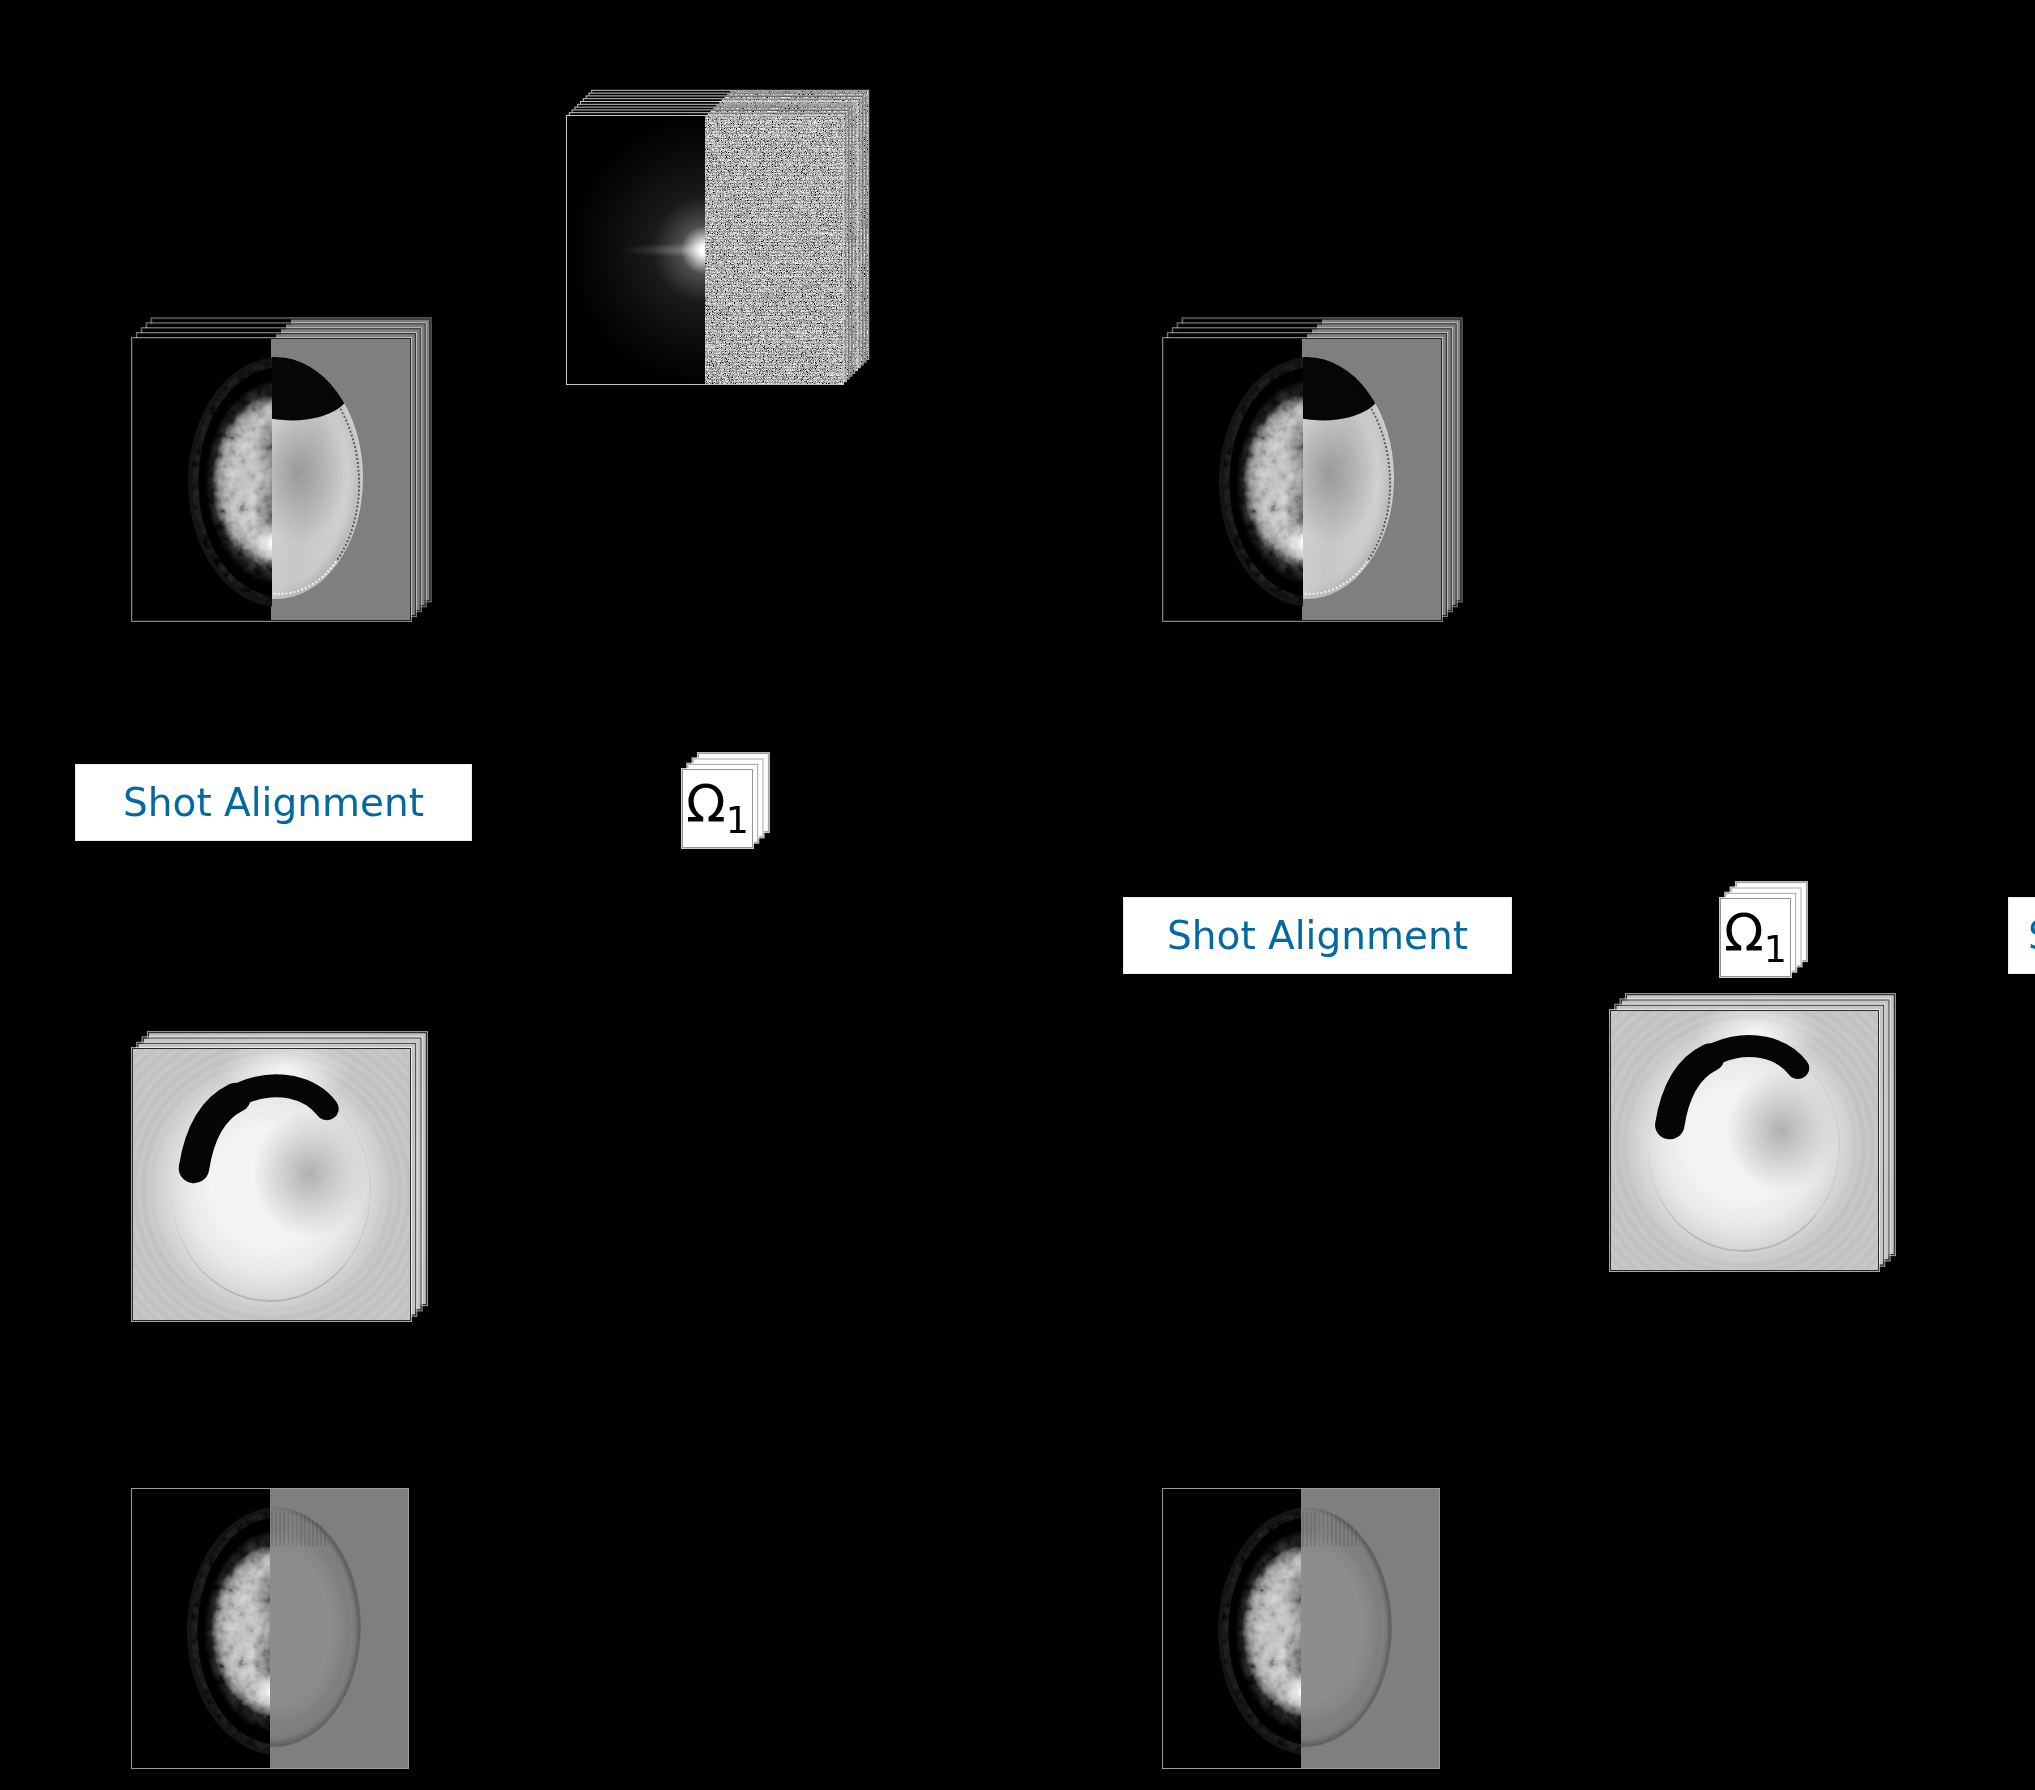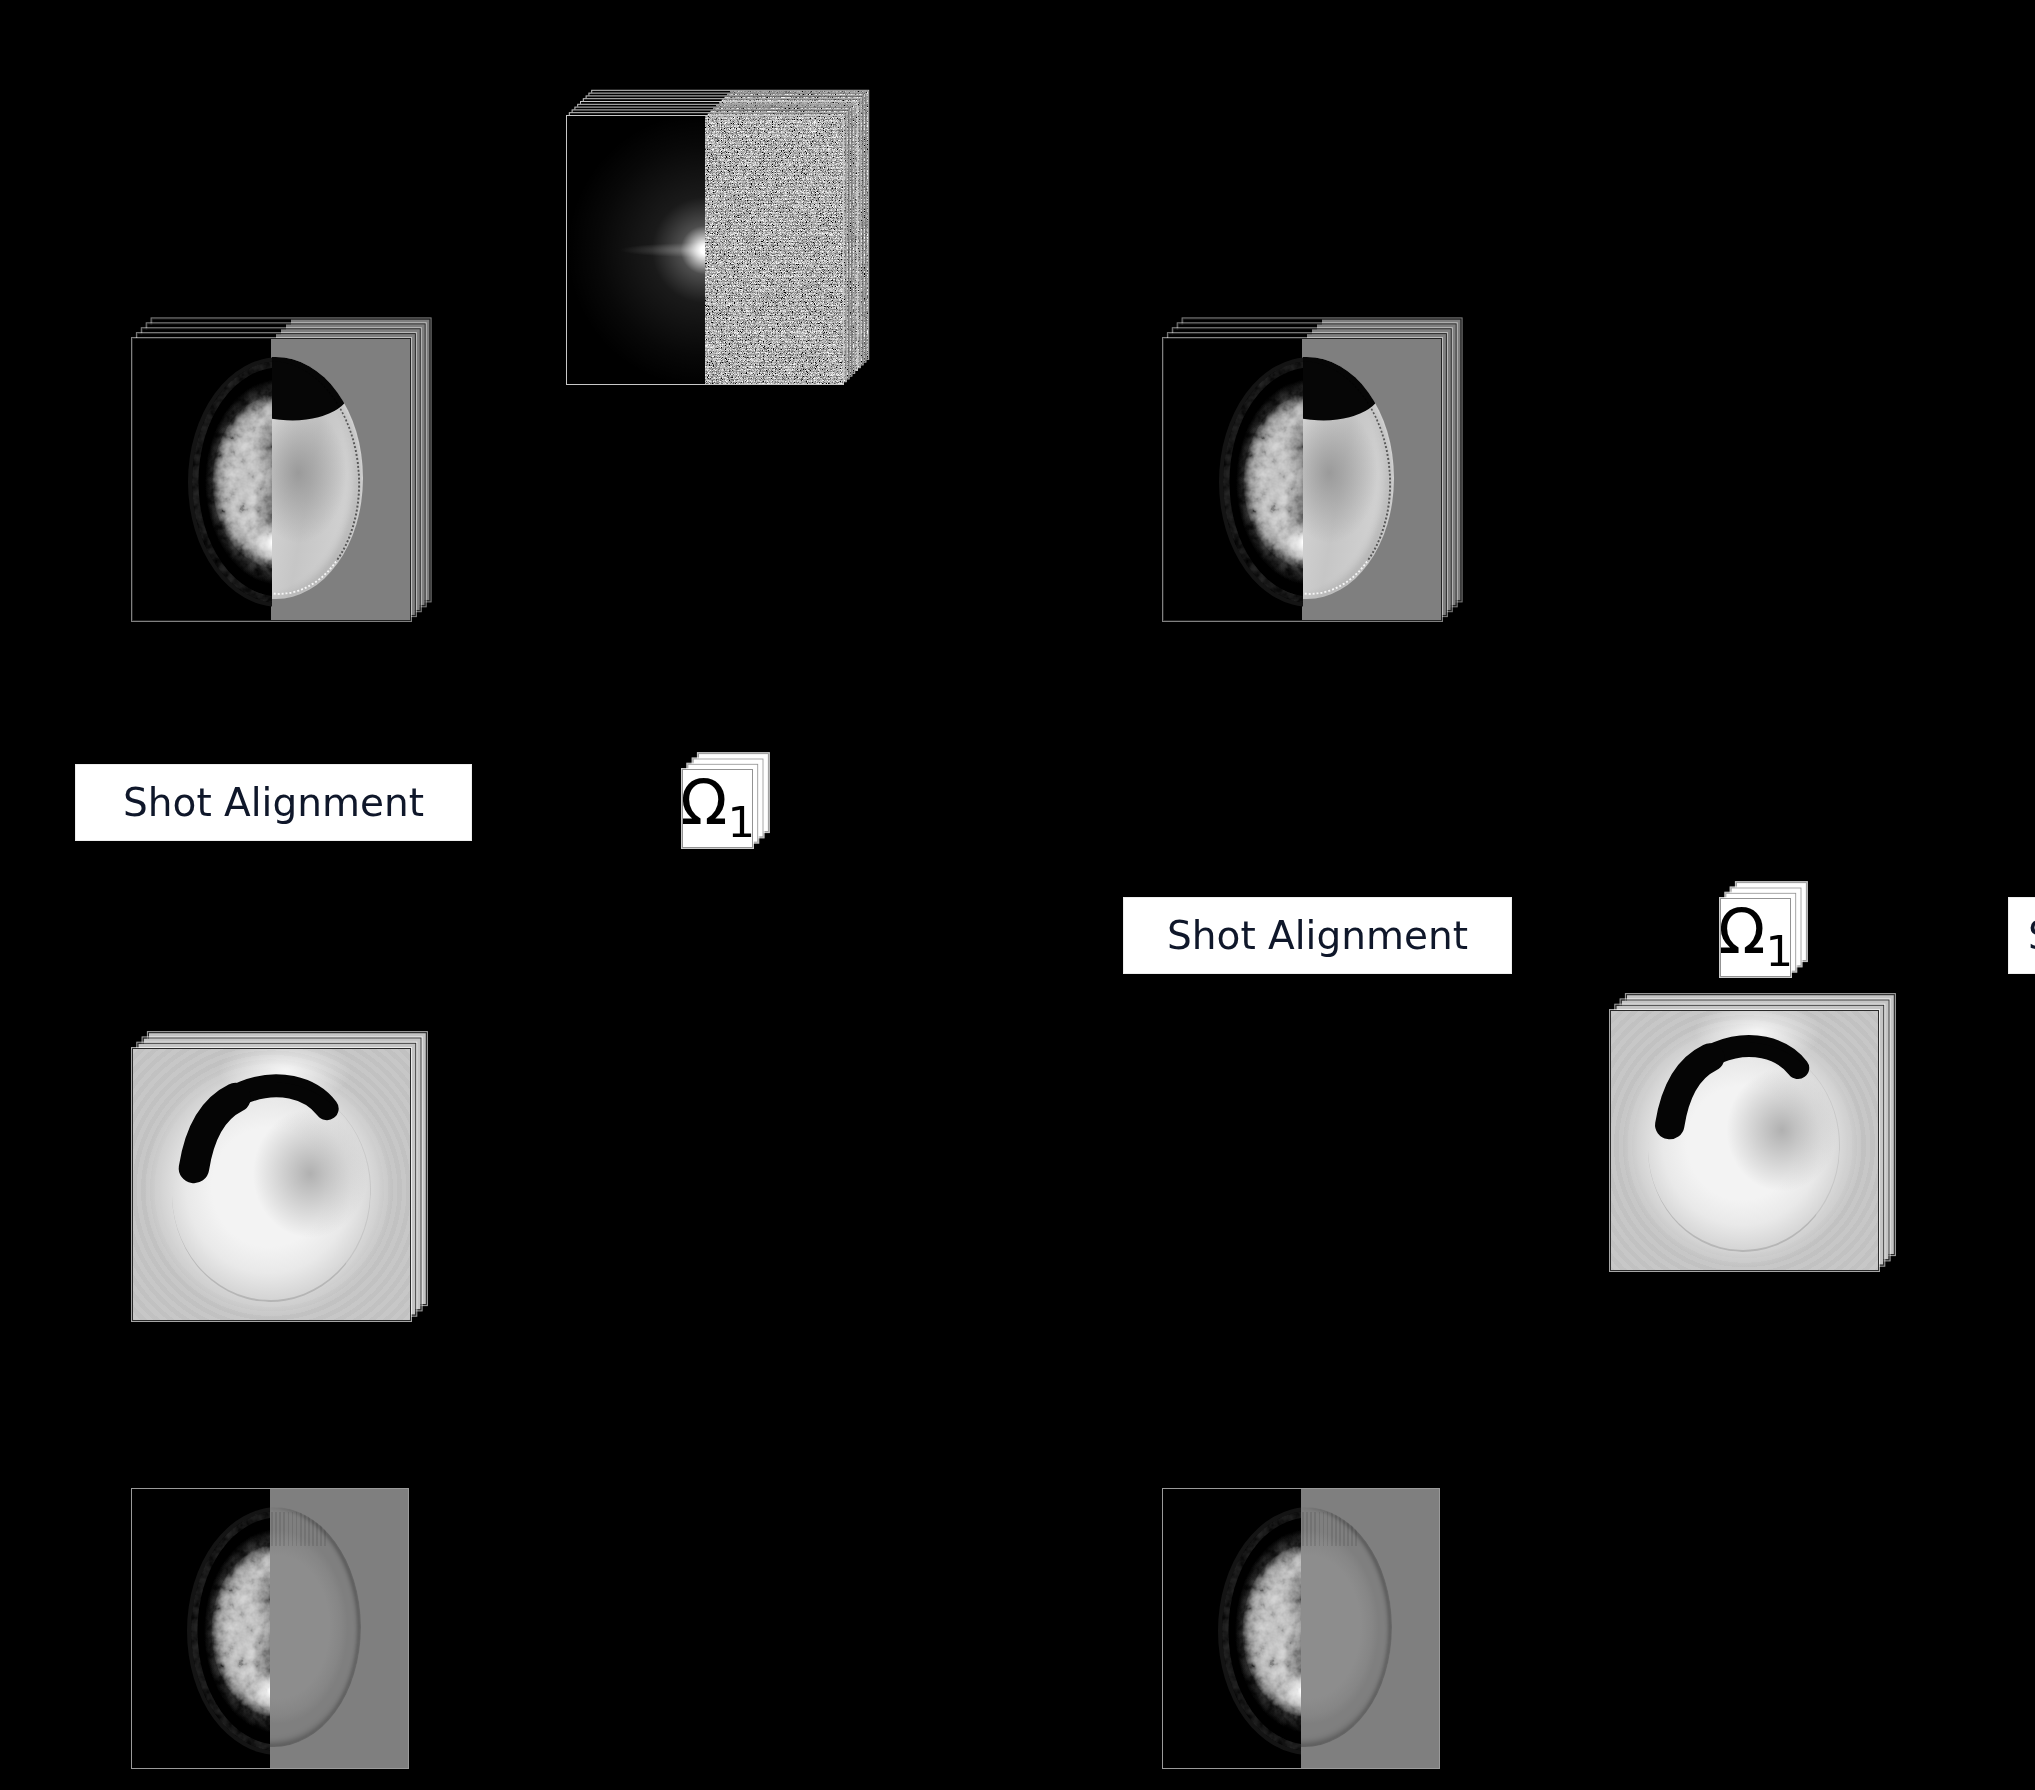--- a/index.html
+++ b/index.html
@@ -86,26 +86,26 @@
   .face-smooth::after{content:"";position:absolute;left:14%;top:12%;right:14%;bottom:7%;
       border-radius:50%;border-bottom:2.8px solid rgba(0,0,0,.14);
       border-right:1.6px solid rgba(0,0,0,.08);transform:rotate(3deg);}
   .face-smooth .crescent{position:absolute;inset:0;width:100%;height:100%;}
   .face-smooth-back{border:0.8px solid #2a2a2a;outline:0.4px solid rgba(255,255,255,.65);
       background:radial-gradient(ellipse 60% 60% at 50% 50%, #d8d8d8 0 45%, #cacaca 70%, #c4c4c4 100%);}
 
   
   .labelbox{position:absolute;background:#fff;border:0.8px solid #ededed;
       display:flex;align-items:center;justify-content:center;
-      font-size:39px;color:#0f172a;white-space:nowrap;}
+      font-size:39px;color:#0369a1;white-space:nowrap;}
 
   
   .omega-card{background:#fff;border:0.8px solid #939393;outline:0.4px solid rgba(255,255,255,.8);
       display:flex;align-items:center;justify-content:center;}
-  .omega-label{font-size:62px;color:#000;line-height:1;}
+  .omega-label{font-size:52px;color:#000;line-height:1;}
   .omega-label sub{font-size:70%;line-height:1;}
 </style>
 </head>
 <body>
 
 <svg width="0" height="0" style="position:absolute" aria-hidden="true">
   <defs>
     <filter id="grain" x="0%" y="0%" width="100%" height="100%">
       <feTurbulence type="fractalNoise" baseFrequency="0.5" numOctaves="2" seed="7" stitchTiles="stitch"></feTurbulence>
       <feColorMatrix type="saturate" values="0"></feColorMatrix>

